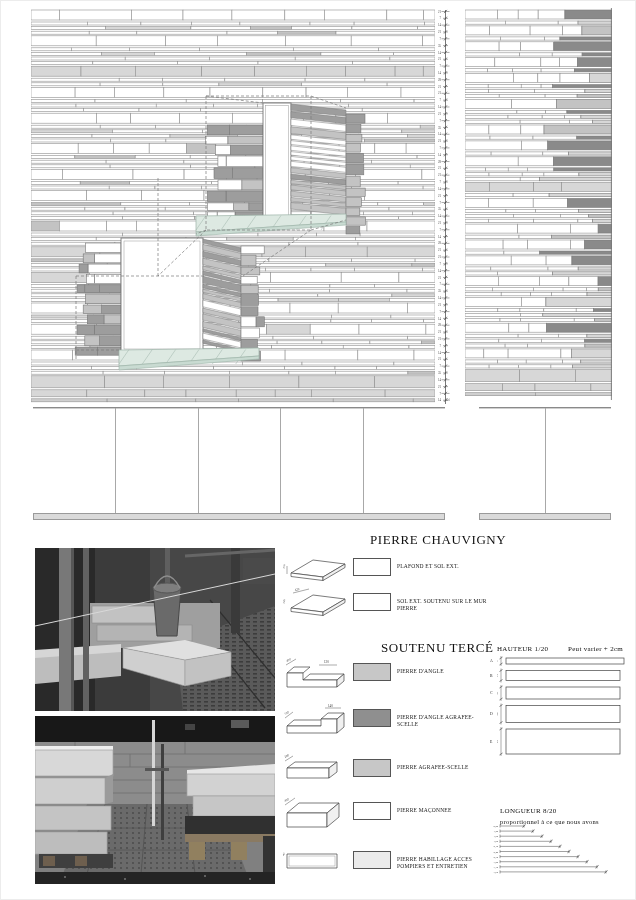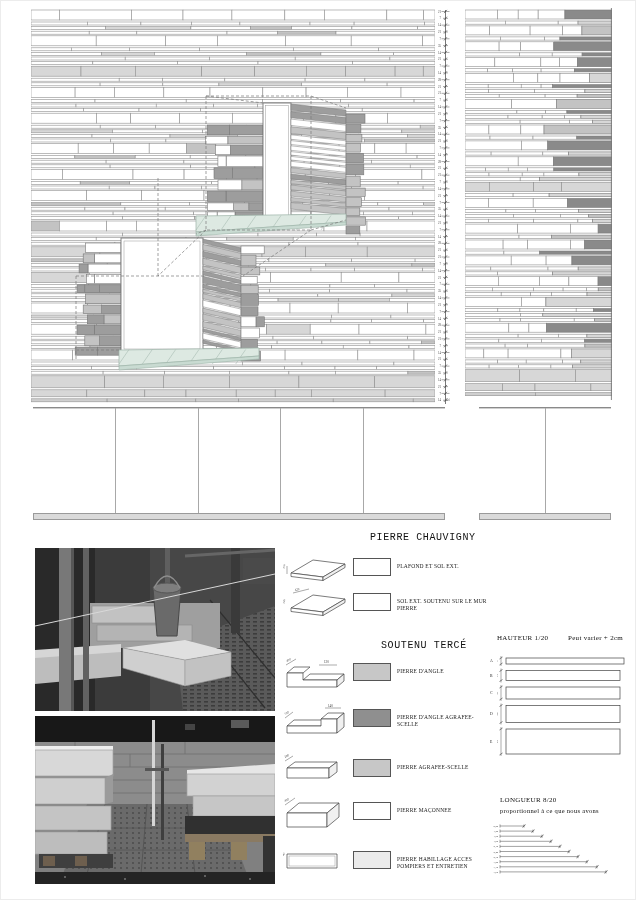--- a/index.html
+++ b/index.html
@@ -1,20 +1,20 @@
 <!DOCTYPE html>
 <html><head>
 <meta charset="utf-8">
 <style>
   html,body{margin:0;padding:0;background:#fff;}
   .sheet{position:relative;width:636px;height:900px;background:#fff;overflow:hidden;
          font-family:"Liberation Serif",serif;box-shadow:inset 0 0 0 1px #ececec;}
   .abs{position:absolute;}
-  .ltitle{position:absolute;font-size:10px;letter-spacing:.6px;color:#111;white-space:nowrap;font-family:Liberation Mono, monospace;}
-  .htext{position:absolute;font-size:7px;letter-spacing:.3px;color:#111;white-space:nowrap;}
+  .ltitle{position:absolute;font-size:13px;letter-spacing:.6px;color:#111;white-space:nowrap;}
+  .htext{position:absolute;font-size:7px;letter-spacing:.3px;color:#111;white-space:nowrap;margin-top:11px;}
   .band{position:absolute;background:#fff;border-top:1px solid #8a8a8a;border-bottom:1px solid #9a9a9a;
         box-shadow:inset 0 2px 0 -1px #cfcfcf;}
   .band .divider{position:absolute;top:0;bottom:0;width:1px;background:#a8a8a8;}
   .strip{position:absolute;background:#dadada;border:1px solid #9a9a9a;box-sizing:border-box;}
   .lrow{position:absolute;left:283px;width:212px;height:46px;}
   .lrow .shape{position:absolute;left:0;top:0;}
   .lrow .swatch{position:absolute;left:70px;top:7px;width:38px;height:18px;border:1px solid #555;box-sizing:border-box;}
   .lrow .llabel{position:absolute;left:114px;top:12px;width:96px;font-size:5.5px;line-height:1.25;
                 letter-spacing:.2px;color:#222;white-space:pre-line;}
   #approx{position:absolute;font-size:7px;color:#555;}

